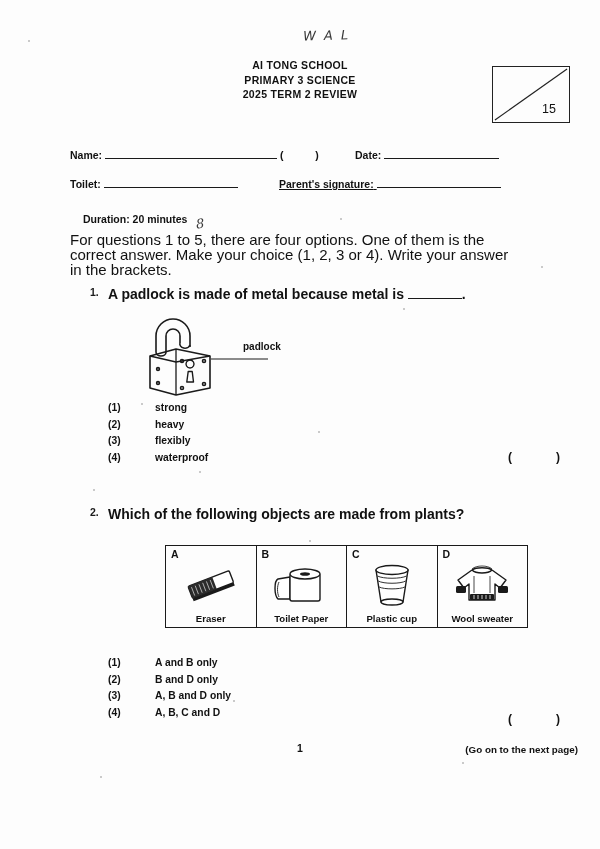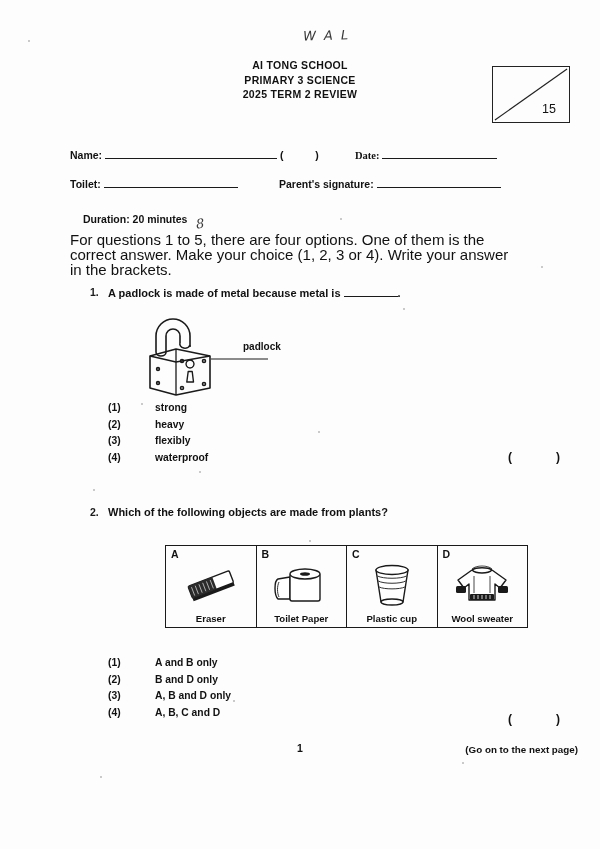--- a/index.html
+++ b/index.html
@@ -76,23 +76,23 @@
   .field-row { position: absolute; font-size: 10.5px; font-weight: bold; color: #111; text-align: right; }
   .rule {
     display: inline-block;
     border-bottom: 1.3px solid #1a1a1a;
     height: 10px;
     vertical-align: baseline;
   }
   .paren { font-weight: bold; }
 
   #row-name  { left: 70px; top: 148px; }
-  #row-date  { left: 355px; top: 148px; font-family: Liberation Serif, serif; }
+  #row-date  { left: 355px; top: 148px; }
   #row-class { left: 70px; top: 177px; }
-  #row-sign  { left: 279px; top: 177px; }
+  #row-sign  { left: 279px; top: 177px; text-decoration: underline; }
 
   
   #duration {
     position: absolute;
     left: 70px; top: 213px;
     font-size: 10.5px; font-weight: bold; color: #111; margin-left: 13px;
   }
   #hw-eight {
     position: absolute;
     left: 196px; top: 216px;
@@ -108,21 +108,21 @@
     width: 450px;
     font-size: 15px;
     font-weight: normal;
     line-height: 15px;
     color: #111;
   }
 
   
   .q-stem {
     position: absolute;
-    font-size: 11px;
+    font-size: 14px;
     font-weight: bold;
     color: #111;
   }
   .q-num { position: absolute; font-size: 10.5px; font-weight: bold; }
   .blank-inline {
     display: inline-block;
     border-bottom: 1.2px solid #1a1a1a;
     width: 54px; height: 10px;
   }
 

